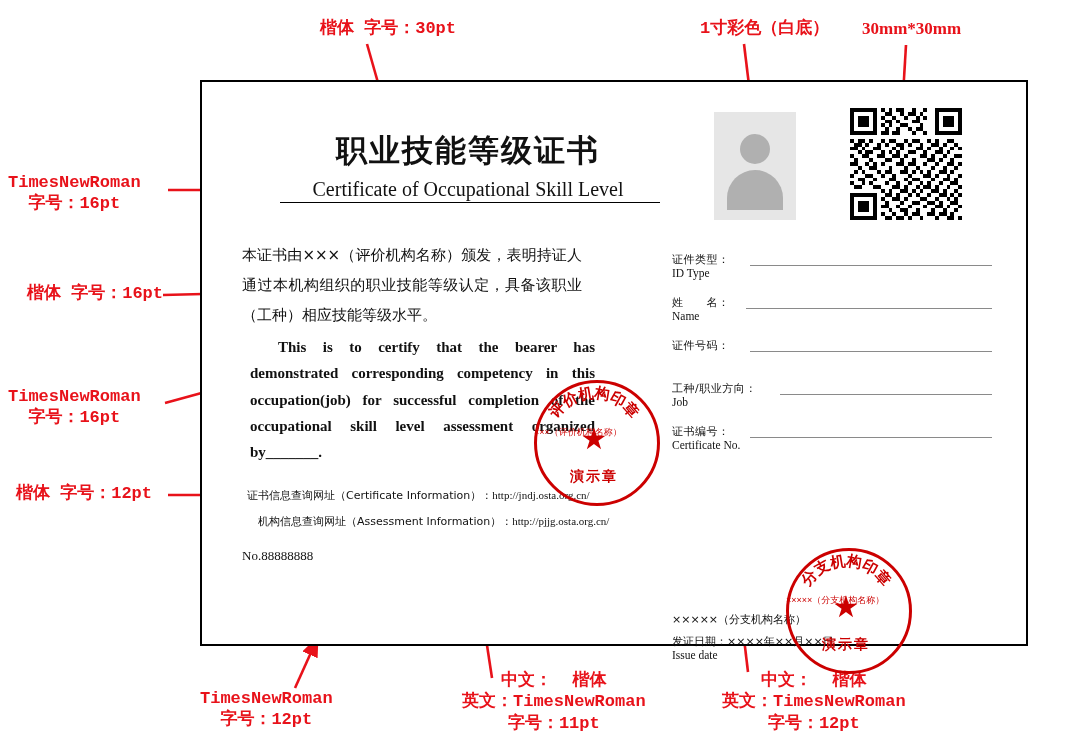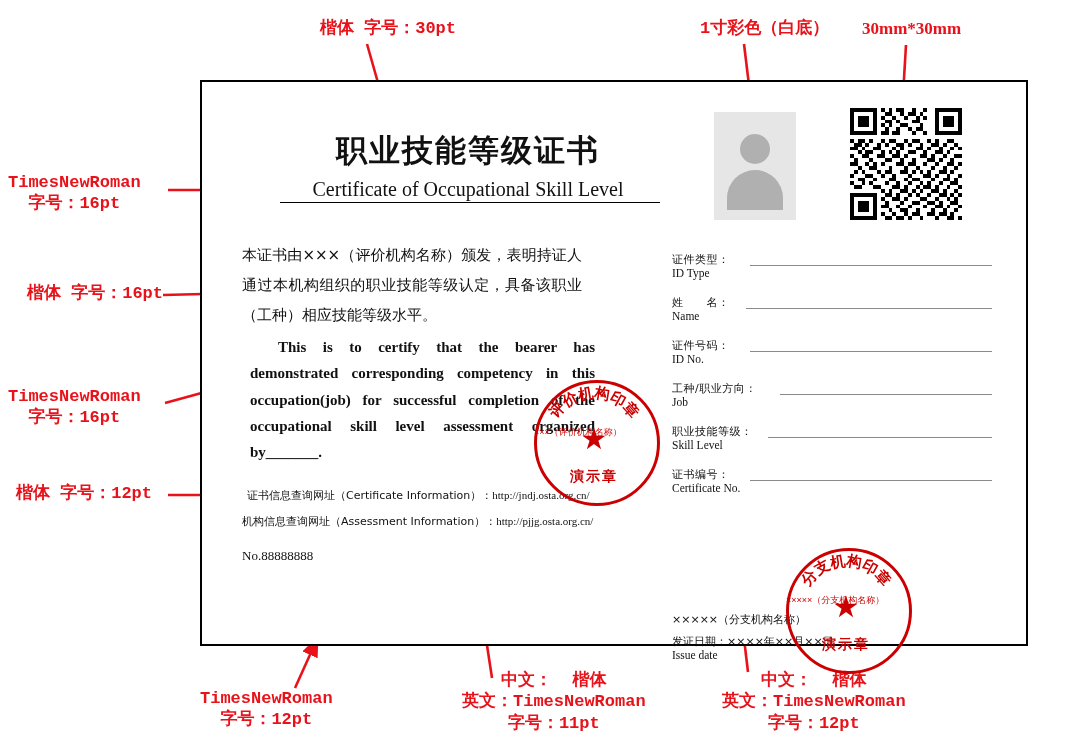--- a/index.html
+++ b/index.html
@@ -145,21 +145,21 @@
     <div id="title-cn">职业技能等级证书</div>
     <div id="title-en">Certificate of Occupational Skill Level</div>
     <div id="title-underline"></div>
 
     <div class="para-cn" style="left:40px;top:158px;width:340px;">本证书由×××（评价机构名称）颁发，表明持证人通过本机构组织的职业技能等级认定，具备该职业（工种）相应技能等级水平。</div>
     <div class="para-en" style="left:48px;top:252px;width:345px;text-indent:28px;">This is to certify that the bearer has demonstrated corresponding competency in this occupation(job) for successful completion of the occupational skill level assessment organized by_______.</div>
 
     <div class="info-line" style="left:45px;top:406px;">
       <span>证书信息查询网址（Certificate Information）：</span><span class="url">http://jndj.osta.org.cn/</span>
     </div>
-    <div class="info-line" style="left:40px;top:432px;text-align:right;">
+    <div class="info-line" style="left:56px;top:432px;text-align:right;">
       <span>机构信息查询网址（Assessment Information）：</span><span class="url">http://pjjg.osta.org.cn/</span>
     </div>
 
     <div id="serial">No.88888888</div>
 
     <div id="photo">
       <div class="head"></div>
       <div class="body"></div>
     </div>
 
@@ -396,31 +396,25 @@
         <div class="en">ID Type</div>
       </div>
       <div class="field name">
         <div class="cn">姓　　名：</div>
         <div class="rule"></div>
         <div class="en">Name</div>
       </div>
       <div class="field">
         <div class="cn">证件号码：</div>
         <div class="rule"></div>
-        <div class="en">ID No.</div>
       </div>
       <div class="field">
         <div class="cn">工种/职业方向：</div>
         <div class="rule" style="left:108px;"></div>
         <div class="en">Job</div>
-      </div>
-      <div class="field">
-        <div class="cn">职业技能等级：</div>
-        <div class="rule" style="left:96px;"></div>
-        <div class="en">Skill Level</div>
       </div>
       <div class="field">
         <div class="cn">证书编号：</div>
         <div class="rule"></div>
         <div class="en">Certificate No.</div>
       </div>
     </div>
 
     <div id="org-sig">×××××（分支机构名称）</div>
     <div id="issue">

